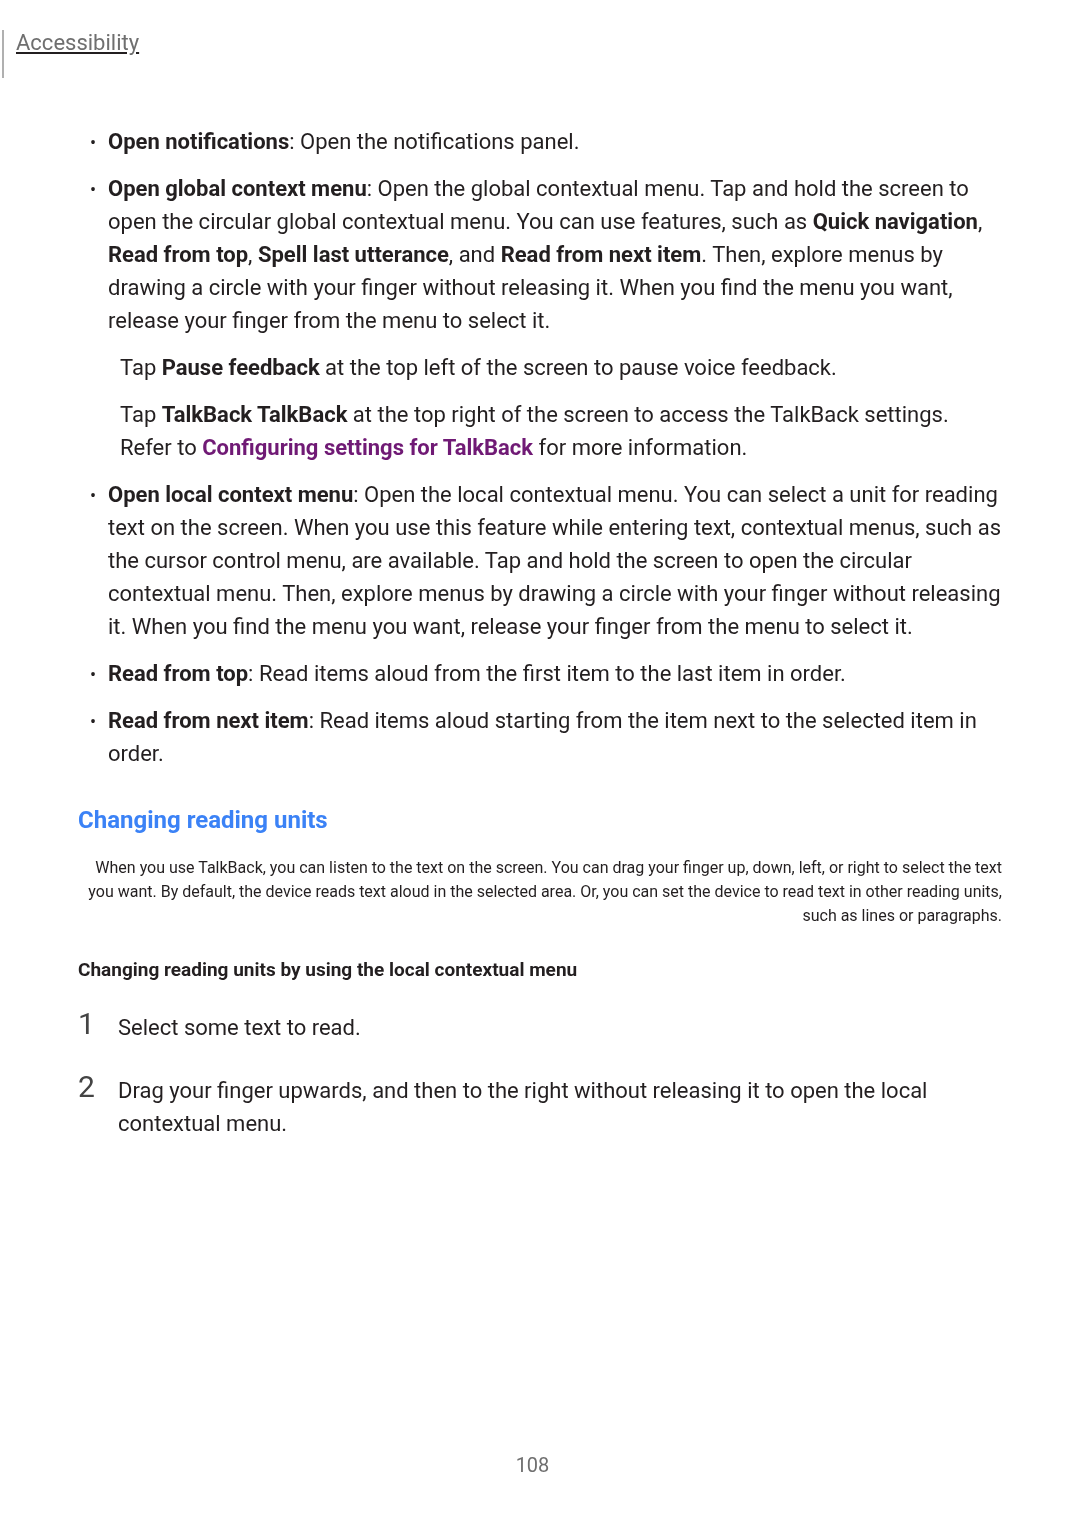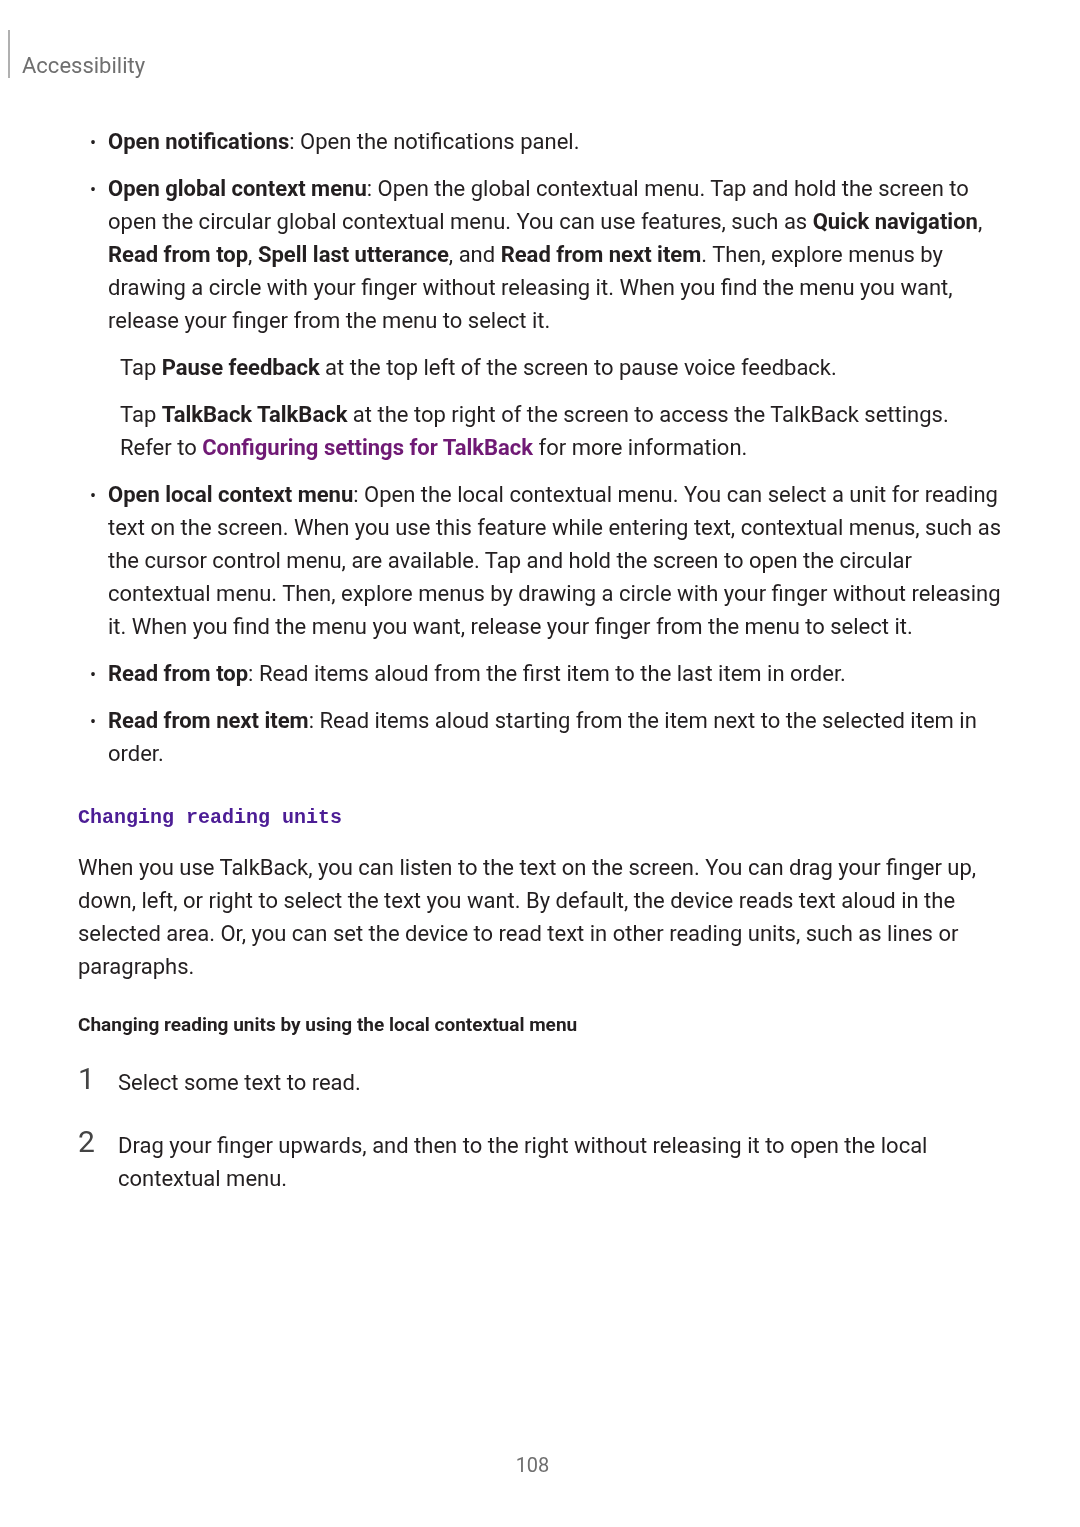--- a/index.html
+++ b/index.html
@@ -7,23 +7,24 @@
     width: 1080px;
     height: 1527px;
     background: #fff;
     font-family: -apple-system, BlinkMacSystemFont, "Segoe UI", Roboto, Helvetica, Arial, sans-serif;
     color: #231f20;
     position: relative;
   }
   .header {
     position: absolute;
     top: 30px;
-    left: 8px;
+    left: 2px;
     display: flex;
-    align-items: flex-end;
+    align-items: flex-start;
+    text-decoration: underline;
   }
   .header-line {
     width: 2px;
     height: 48px;
     background: #b0b0b0;
     margin-right: 12px;
   }
   .header-text {
     font-size: 22px;
     color: #6f6f6f;
@@ -54,31 +55,31 @@
   }
   .bold { font-weight: 700; }
   .sub-para {
     margin-left: 42px;
     margin-bottom: 14px;
     line-height: 1.5;
     font-size: 22px;
   }
   .link { color: #701a75; font-weight: bold; }
   .section-heading {
-    color: #4c1d95;
-    font-size: 20px;
+    color: #3b82f6;
+    font-size: 24px;
     font-weight: 700;
     margin-top: 36px;
     margin-bottom: 22px;
-    font-family: Liberation Mono, monospace;
   }
   .body-para {
-    font-size: 22px;
+    font-size: 16px;
     line-height: 1.5;
     margin-bottom: 14px;
+    text-align: right;
   }
   .sub-heading {
     font-size: 19px;
     font-weight: 700;
     margin-top: 30px;
     margin-bottom: 26px;
   }
   .step {
     display: flex;
     margin-bottom: 26px;

